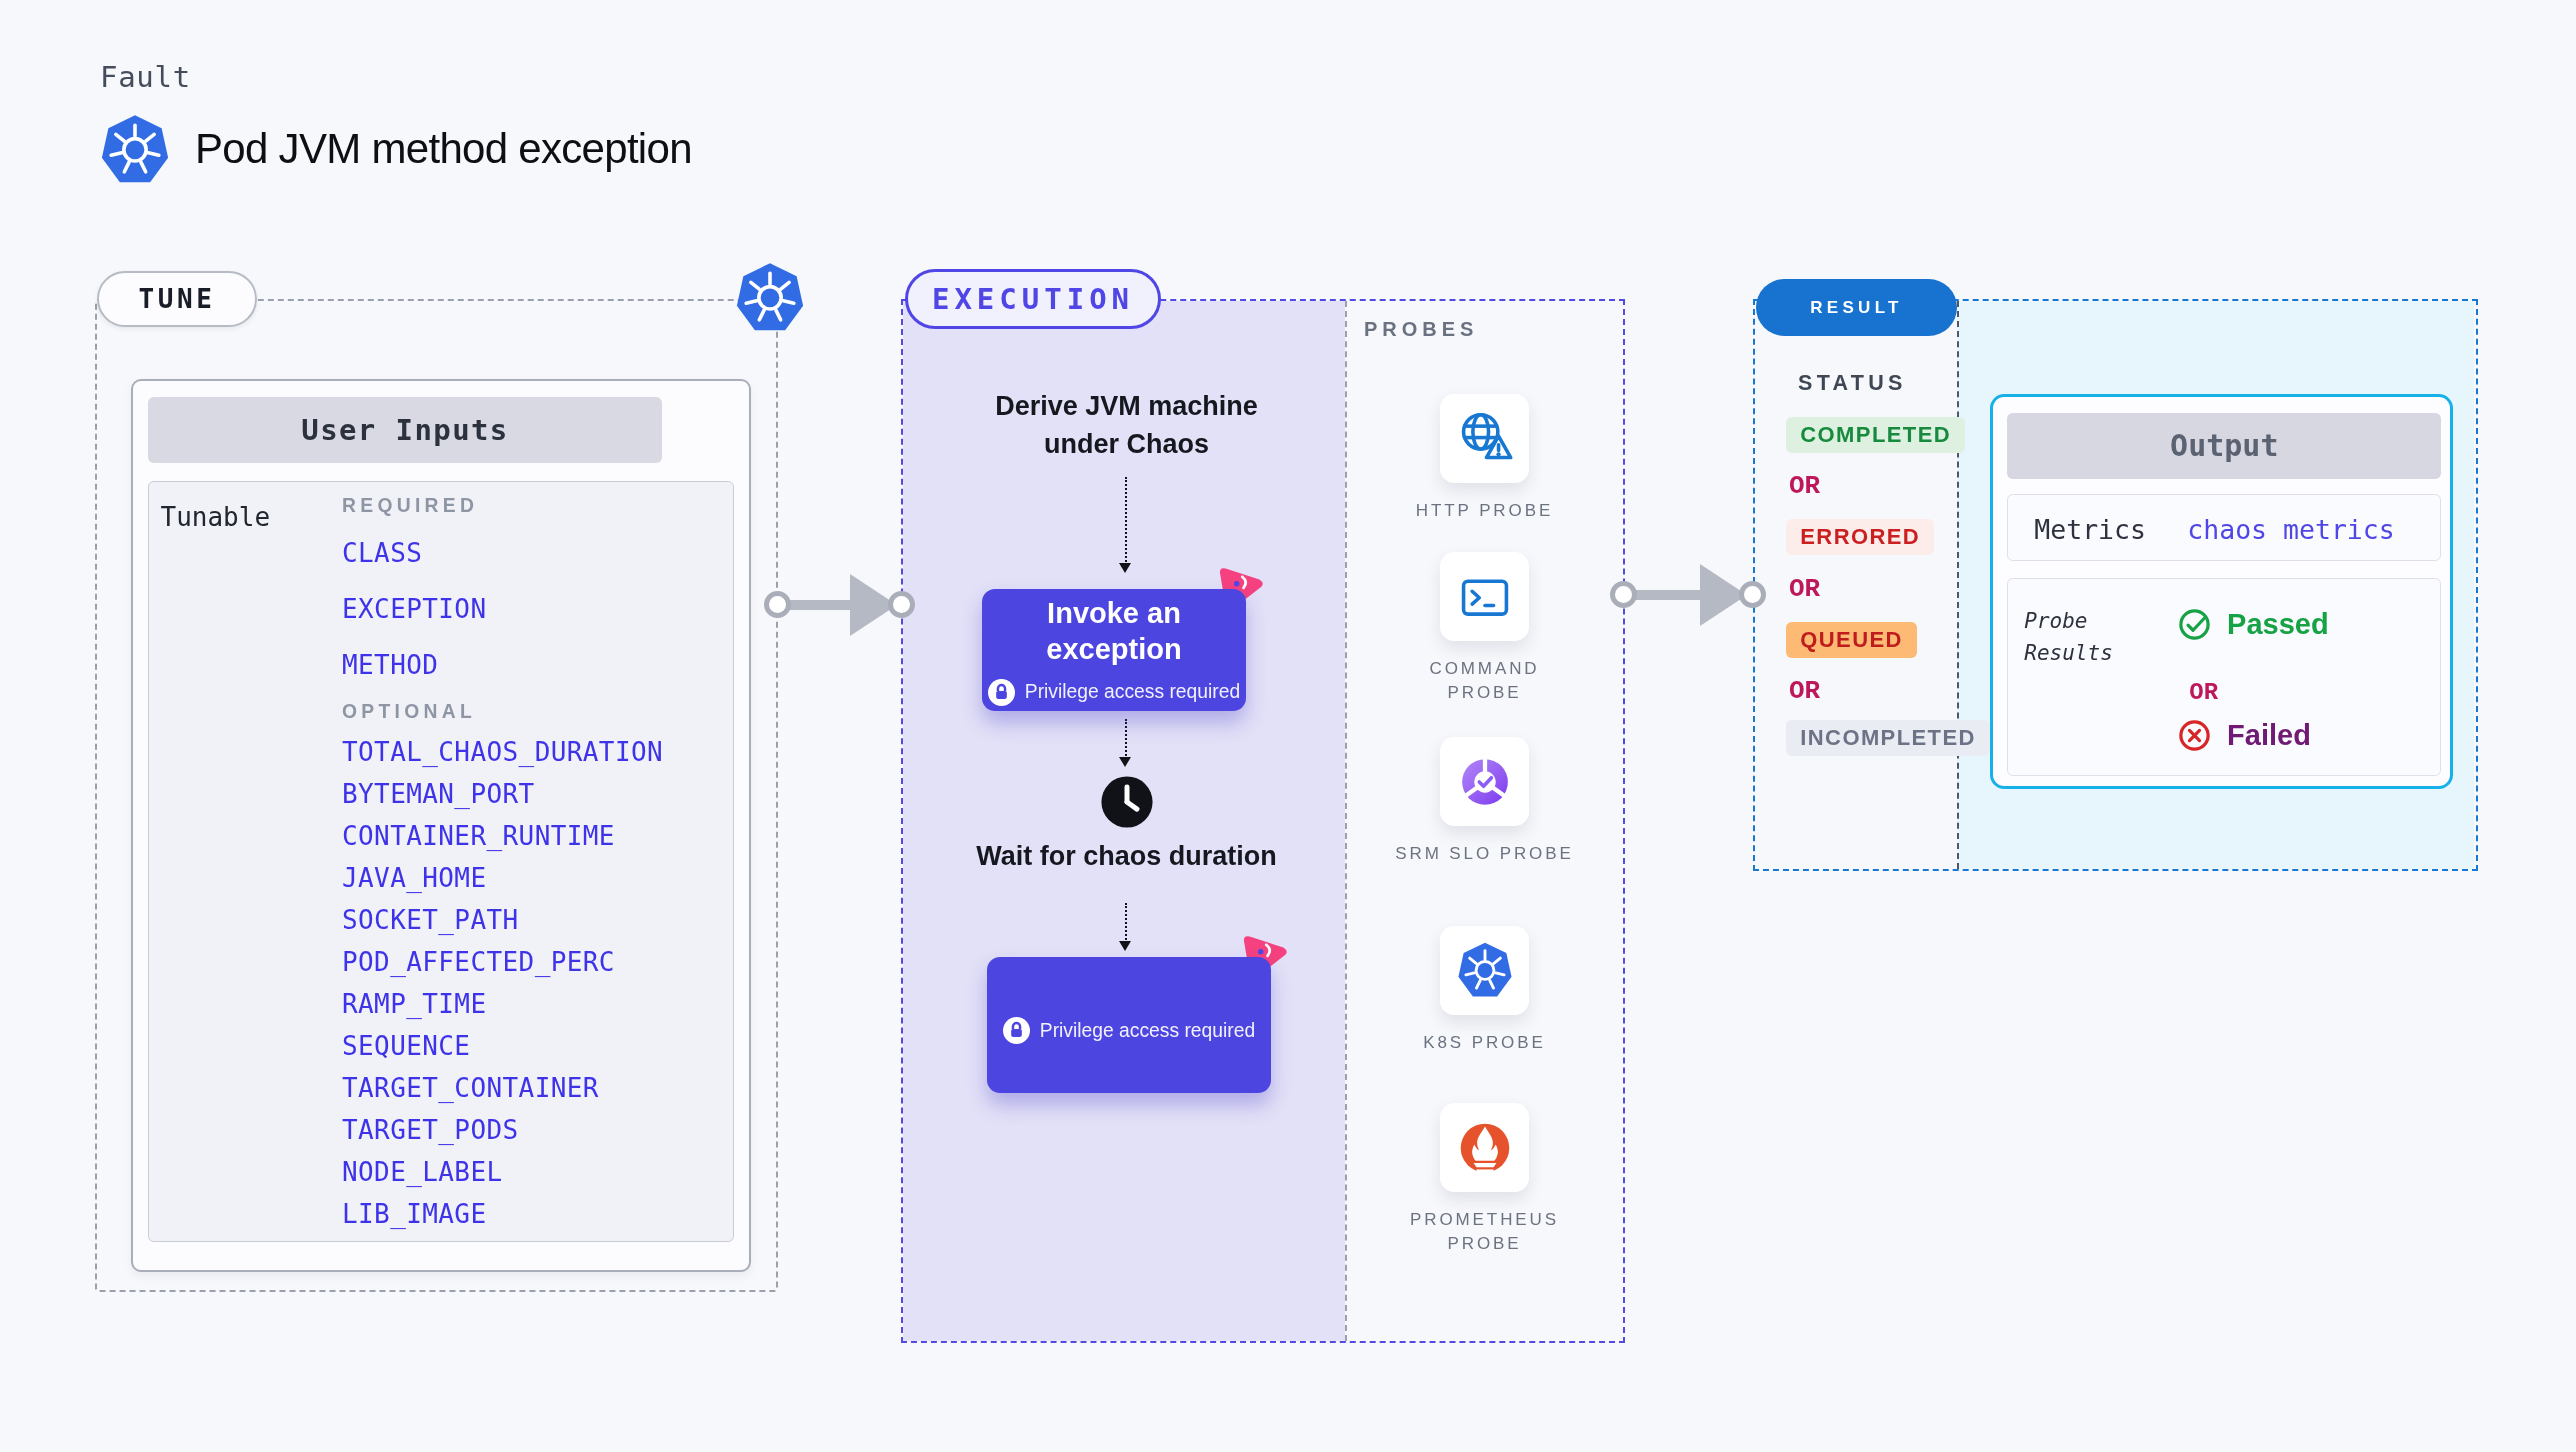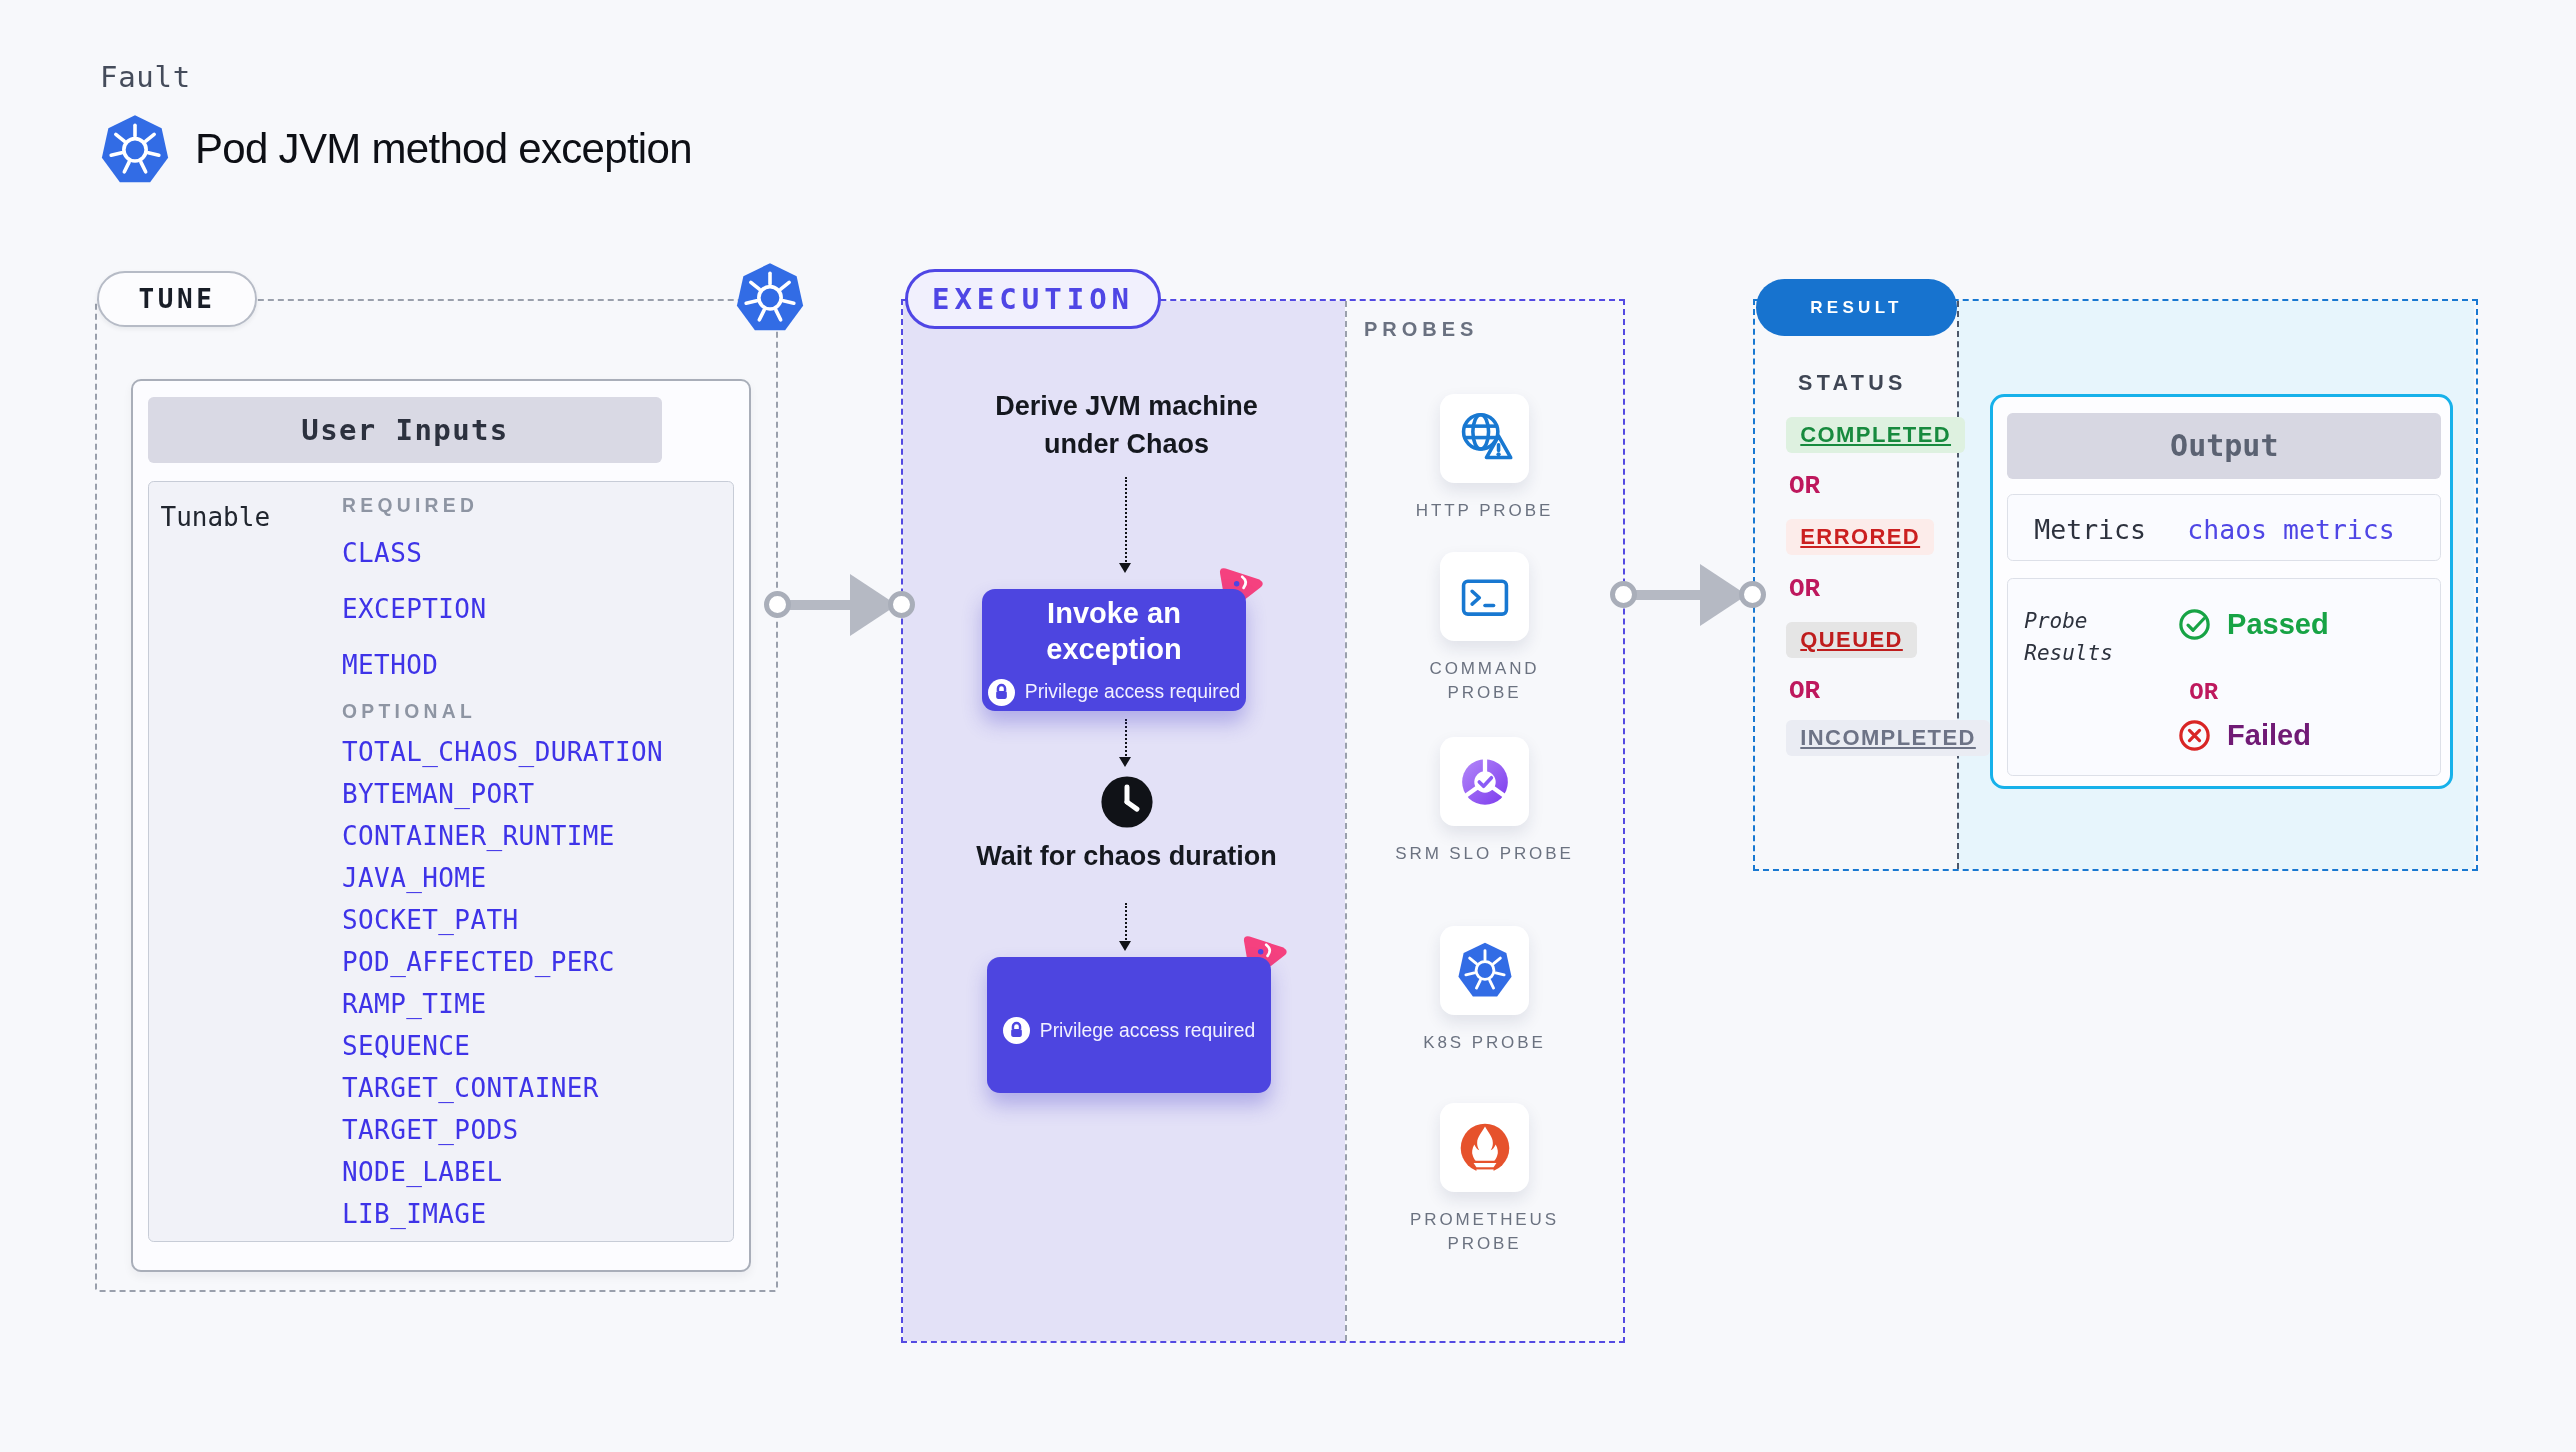--- a/index.html
+++ b/index.html
@@ -118,24 +118,24 @@
   #result-box { left:1753px; top:299px; width:725px; height:572px; border:2.9px dashed #1878d1; }
   #result-cyan { left:202px; top:0; width:517px; height:100%; background:#e7f5fc; }
   #result-divider { left:202px; top:0; height:100%; width:0; border-left:2.1px dashed #4e586a; }
   #result-pill {
     left:1756px; top:271px; width:201px; height:57px; background:#1773cf; border-radius:33px; z-index:20;
     display:flex; align-items:center; justify-content:center;
     color:#ffffff; font-weight:bold; font-size:17px; letter-spacing:4.3px;margin-top:8px;
   }
   #status-label { left:43px; top:70px; font-size:21.5px; font-weight:bold; color:#3f4654; letter-spacing:4.3px; }
   .badge { position:absolute; left:31px; height:36px; line-height:36px; padding:0 14.3px;
-    border-radius:5.7px; font-weight:bold; font-size:22px; letter-spacing:1.4px;text-decoration:underline; }
+    border-radius:5.7px; font-weight:bold; font-size:22px; letter-spacing:1.4px; }
   .st-completed   { top:116px; color:#178a3e; background:#def1e0; }
   .st-errored     { top:218px; color:#cb2020; background:#fcecea; }
-  .st-queued      { top:321px; color:#bf1d1d; background:#e5e5e5; }
+  .st-queued      { top:321px; color:#bf1d1d; background:#fdba74; }
   .st-incompleted { top:419px; color:#6d7386; background:#eaecf3; }
   .or-label { position:absolute; left:34px; font-size:26px; font-weight:600; color:#be185d;font-family:Liberation Mono, monospace; }
   #or-1 { top:170px; } #or-2 { top:273px; } #or-3 { top:375px; }
 
   #output-card { left:235px; top:93px; width:463px; height:395px; background:#fdfdff;
     border:3.6px solid #17b1ea; border-radius:14.3px; z-index:2; }
   #output-header { left:14.3px; top:15.8px; width:434px; height:66px; background:#d7d7e2; border-radius:5.7px;
     text-align:center; line-height:66px; font-weight:bold; font-size:30px; color:#5b6272; }
   .out-row { position:absolute; left:14.3px; width:434px; background:#fafbff; border:1.4px solid #dde0e8; border-radius:5.7px; }
   #metrics-row { top:97px; height:67px; }

